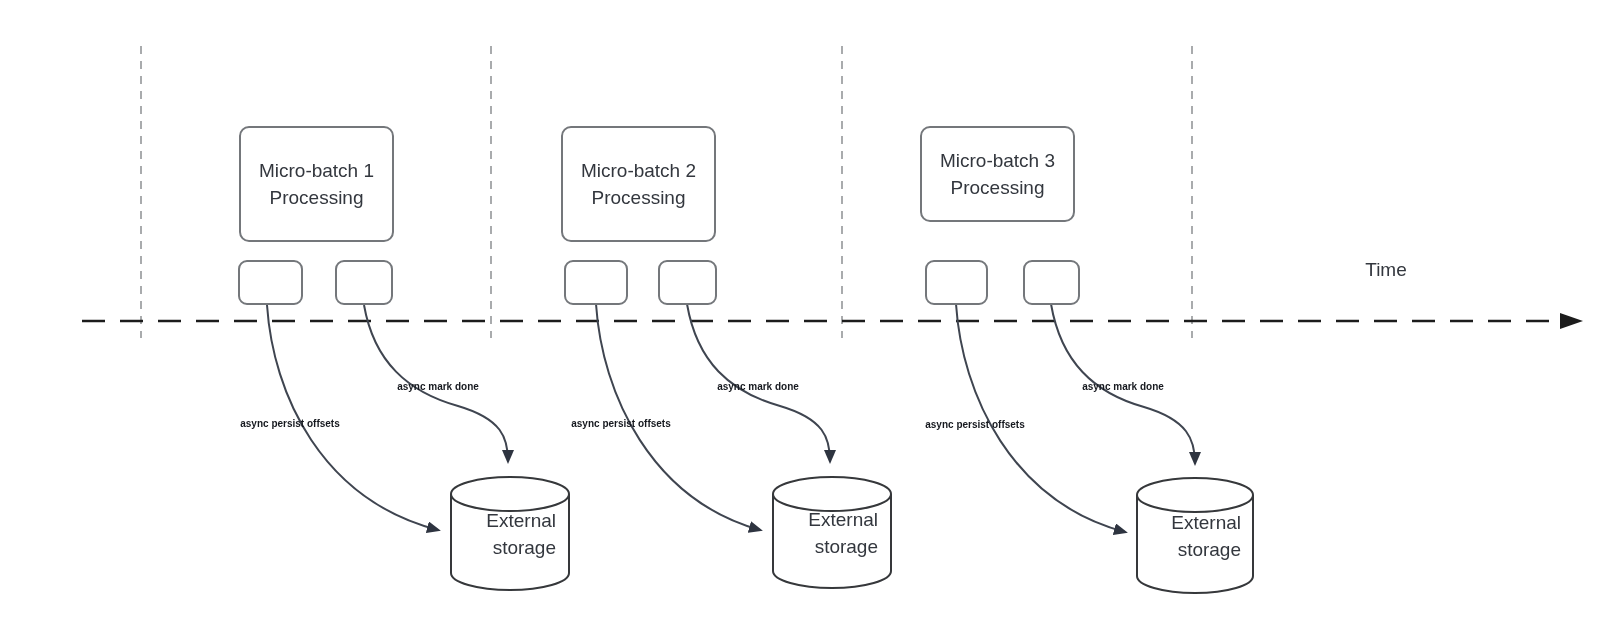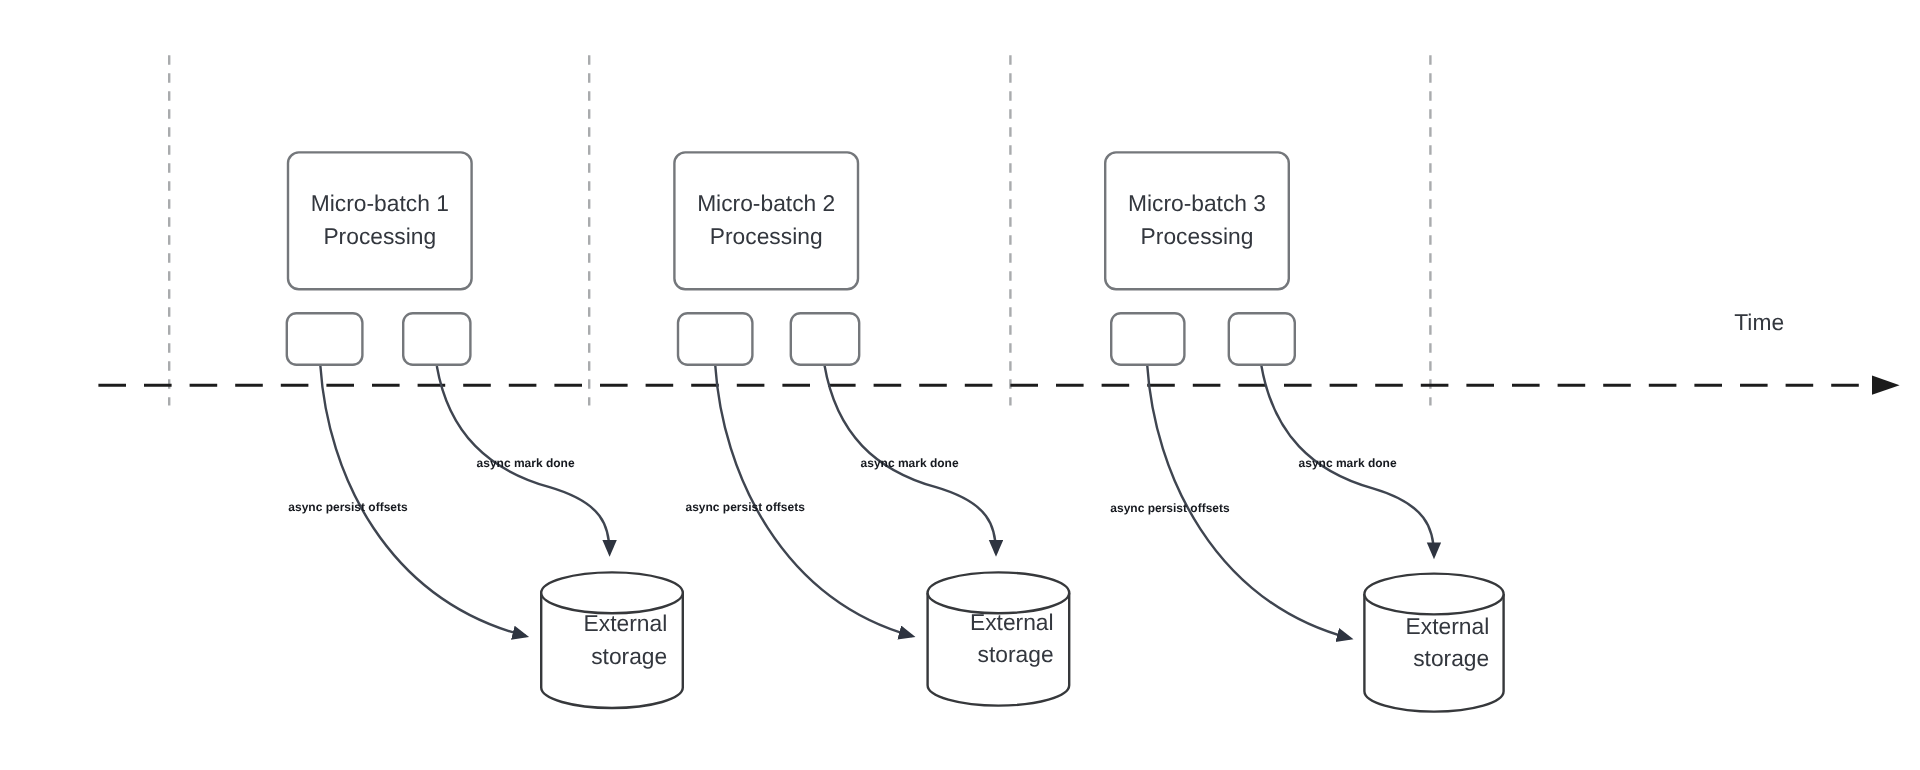--- a/index.html
+++ b/index.html
@@ -102,24 +102,24 @@
   <div class="main-box" style="left:561px;top:126px;width:155px;height:116px;">
     <span>Micro-batch 2</span>
     <span>Processing</span>
   </div>
   <div class="small-box" style="left:564px;top:260px;width:64px;height:45px;"></div>
   <div class="small-box" style="left:658px;top:260px;width:59px;height:45px;"></div>
   <div class="async-label" style="left:621px;top:418px;">async persist offsets</div>
   <div class="async-label" style="left:758px;top:381px;">async mark done</div>
   <div class="storage-label" style="left:832px;top:506px;">External storage</div>
 
-  <div class="main-box" style="left:920px;top:126px;width:155px;height:116px;">
+  <div class="main-box" style="left:920px;top:126px;width:155px;height:96px;">
     <span>Micro-batch 3</span>
     <span>Processing</span>
   </div>
   <div class="small-box" style="left:925px;top:260px;width:63px;height:45px;"></div>
   <div class="small-box" style="left:1023px;top:260px;width:57px;height:45px;"></div>
   <div class="async-label" style="left:975px;top:419px;">async persist offsets</div>
   <div class="async-label" style="left:1123px;top:381px;">async mark done</div>
   <div class="storage-label" style="left:1195px;top:509px;">External storage</div>
 
-  <div class="time-label" style="left:1466px;top:259px;text-align:right;">Time</div>
+  <div class="time-label" style="left:1386px;top:259px;text-align:right;">Time</div>
 </div>
 
 </body></html>

